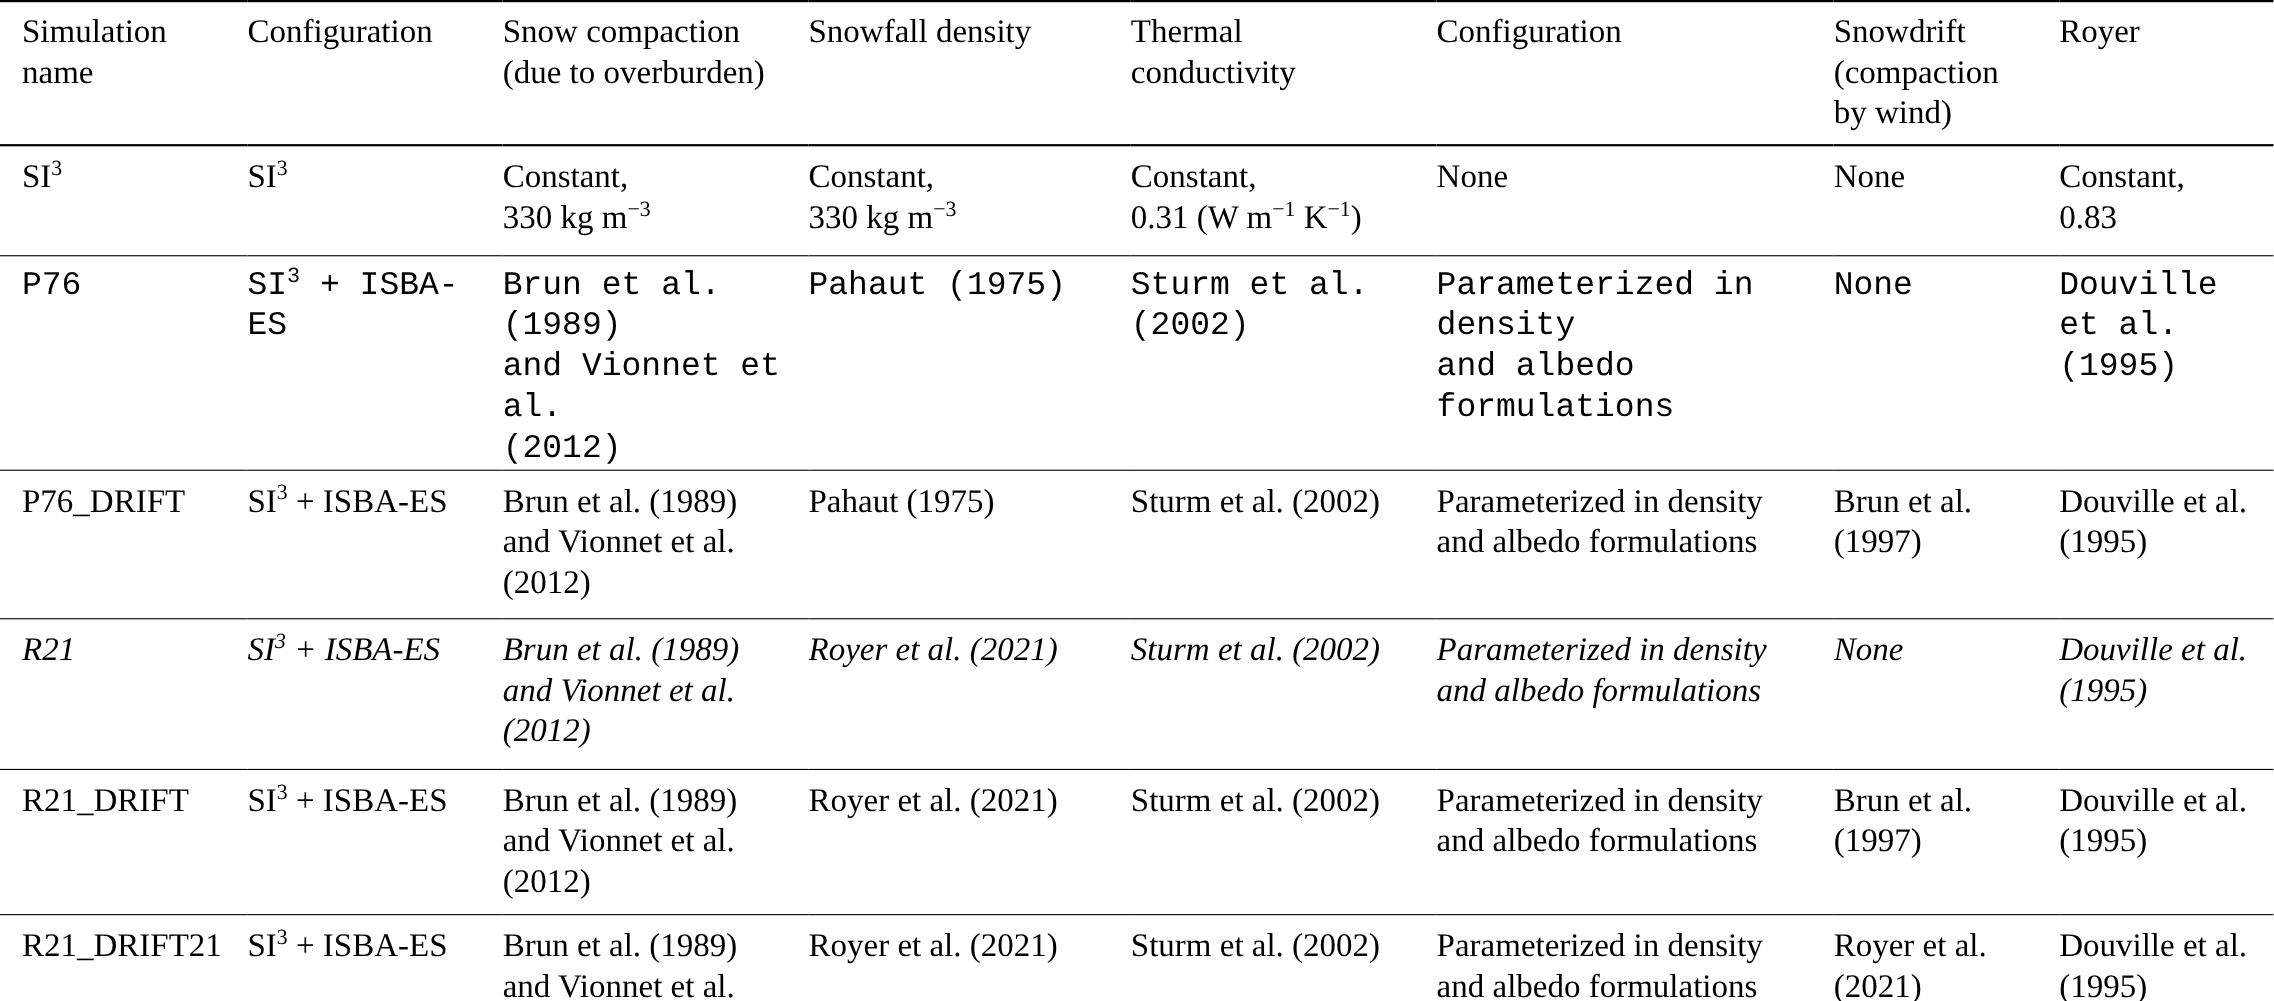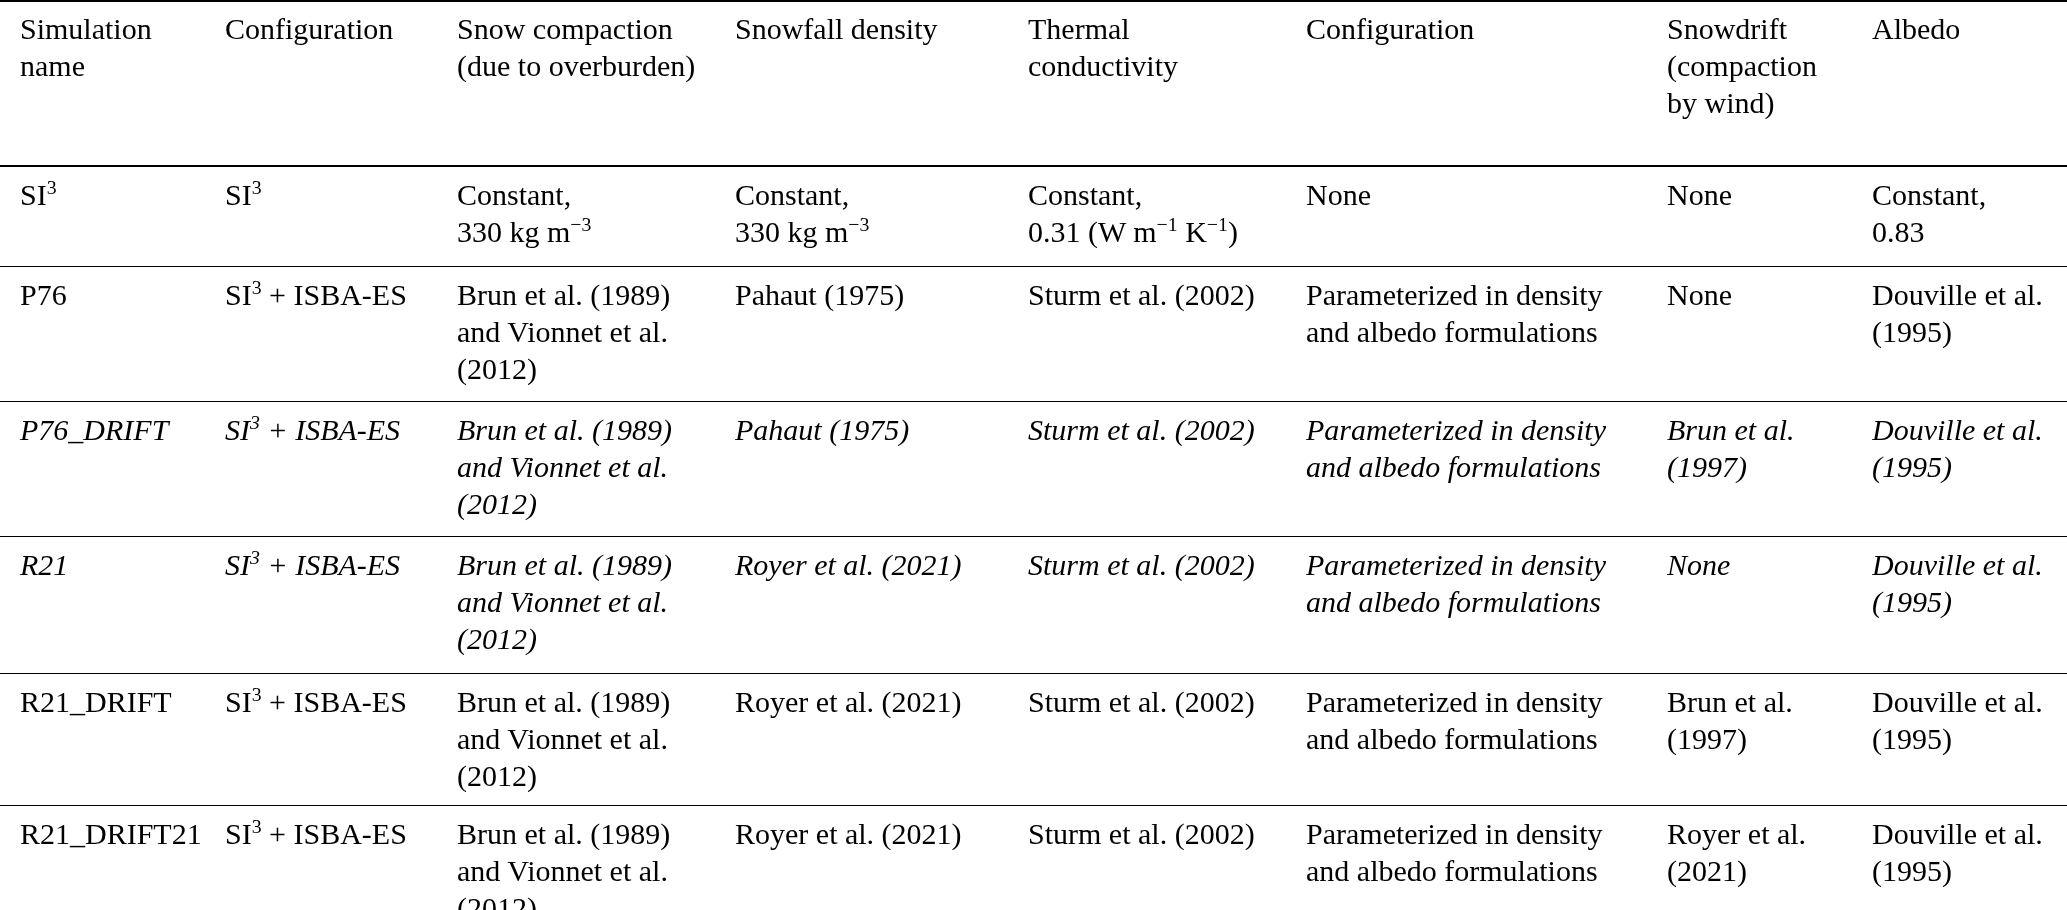--- a/index.html
+++ b/index.html
@@ -35,24 +35,24 @@
   }
   .sim-table td.first, .sim-table th.first {
     padding-left: 20px;
   }
   .sim-table thead tr {
     border-bottom: 2px solid #000;
   }
   .sim-table tbody tr {
     border-top: 1.6px solid #000;
   }
-  tr.rh-hdr { height: 165px; margin-top: 15px; }
+  tr.rh-hdr { height: 131px; margin-top: 15px; }
   tr.rh-a { height: 100px; margin-left: 44px; }
-  tr.rh-b { height: 135px; }
-  tr.rh-c { height: 135px; font-style: italic; }
+  tr.rh-b { height: 135px; font-family: Liberation Mono, monospace; }
+  tr.rh-c { height: 135px; }
   tr.rh-d { height: 137px; font-style: italic; }
   tr.rh-e { height: 132px; }
   tr.rh-f { height: 114px; }
   sup {
     font-size: 66%;
     line-height: 0;
     vertical-align: baseline;
     position: relative;
     top: -0.55em;
   }
@@ -73,21 +73,21 @@
   </colgroup>
   <thead>
     <tr class="rh-hdr">
       <th class="first">Simulation<br>name</th>
       <th>Configuration</th>
       <th>Snow compaction<br>(due to overburden)</th>
       <th>Snowfall density</th>
       <th>Thermal<br>conductivity</th>
       <th>Configuration</th>
       <th>Snowdrift<br>(compaction<br>by wind)</th>
-      <th>Albedo</th>
+      <th>Royer</th>
     </tr>
   </thead>
   <tbody>
     <tr class="rh-a">
       <td class="first">SI<sup>3</sup></td>
       <td>SI<sup>3</sup></td>
       <td>Constant,<br>330 kg m<sup>−3</sup></td>
       <td>Constant,<br>330 kg m<sup>−3</sup></td>
       <td>Constant,<br>0.31 (W m<sup>−1</sup> K<sup>−1</sup>)</td>
       <td>None</td>

